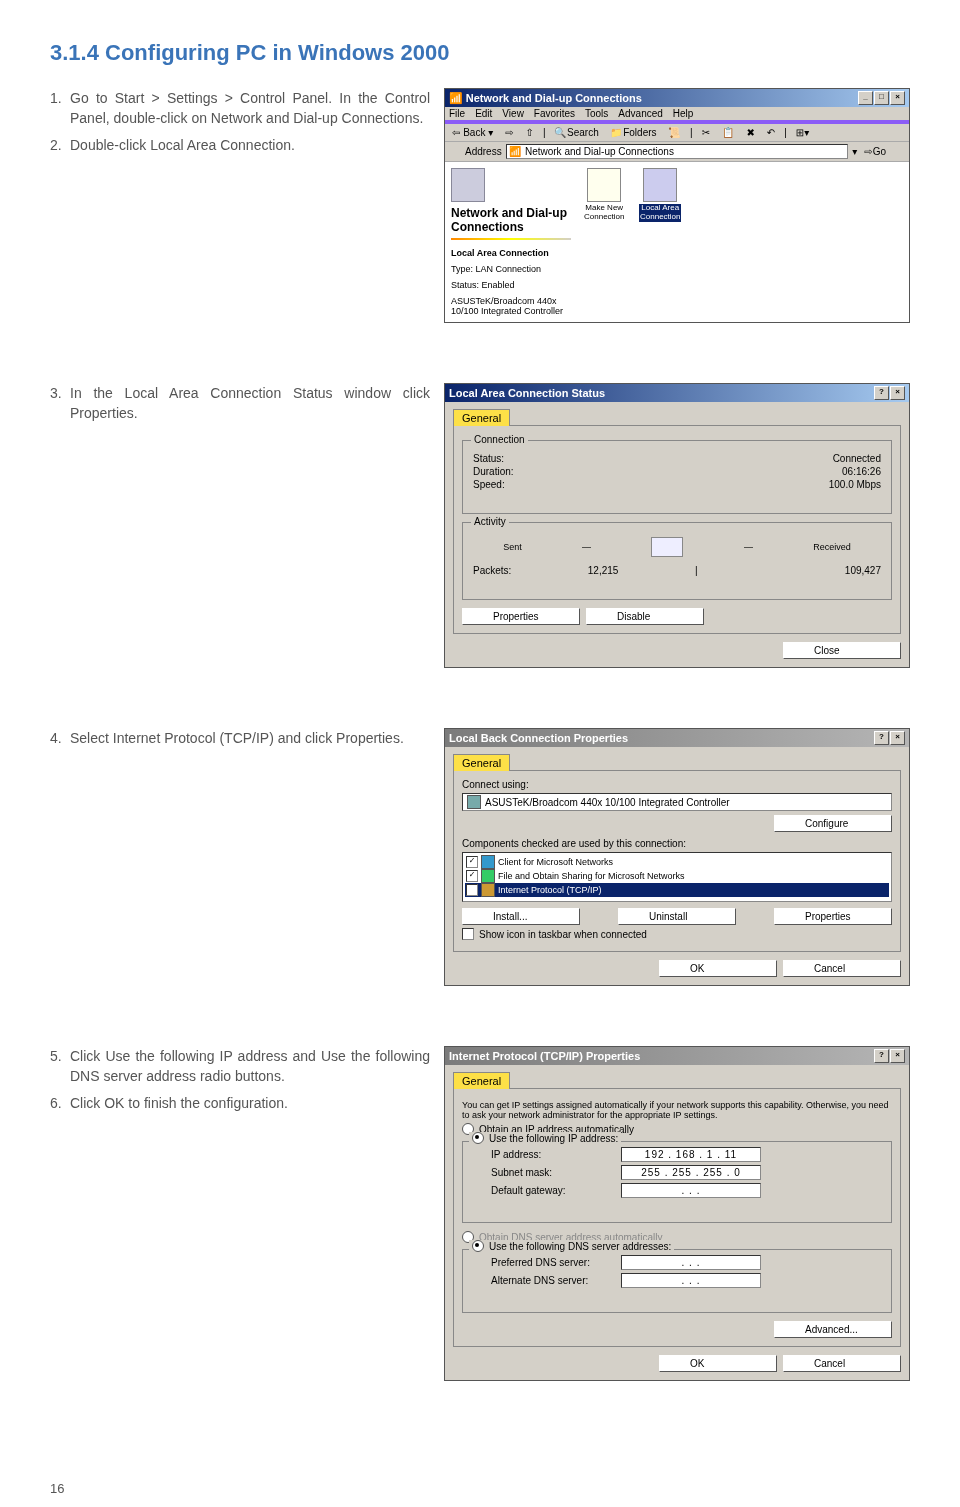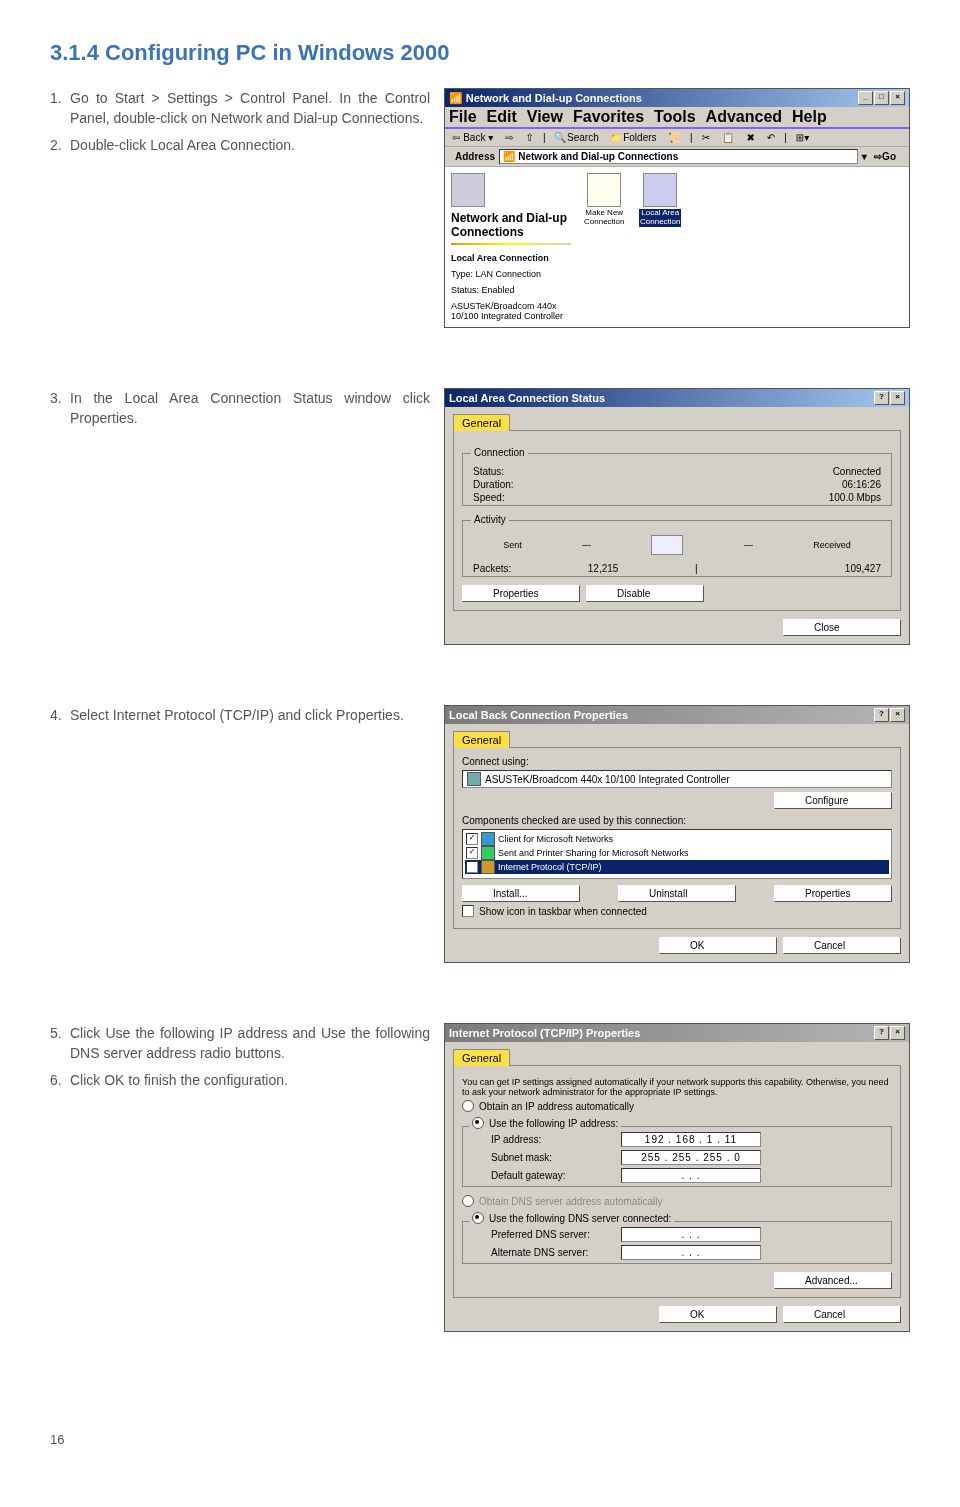--- a/index.html
+++ b/index.html
@@ -83,49 +83,47 @@
     border-right-color: #555;
     border-bottom-color: #555;
     font-size: 8px;
     line-height: 10px;
     text-align: center;
     color: #000;
   }
   .menubar {
     background: #d4d0c8;
     padding: 1px 4px;
-    font-size: 16px;
-    border-bottom: 2px solid #8b5cf6;
-    font-weight: bold;
+    font-size: 10px;
+    border-bottom: 4px solid #8b5cf6;
   }
   .menubar span {
     margin-right: 10px;
   }
   .toolbar {
     background: #d4d0c8;
     padding: 2px 4px;
     font-size: 10px;
     border-bottom: 1px solid #aaa;
     display: flex;
     align-items: center;
     gap: 6px;
   }
   .tbtn {
     border: 1px solid #d4d0c8;
     padding: 0 2px;
   }
   .addr {
     background: #d4d0c8;
-    padding: 2px 10px;
+    padding: 2px 20px;
     font-size: 10px;
     border-bottom: 1px solid #aaa;
     display: flex;
     align-items: center;
     gap: 4px;
-    font-weight: bold;
   }
   .addrbox {
     flex: 1;
     background: #fff;
     border: 1px inset #888;
     padding: 1px 3px;
   }
   .winbody {
     background: #fff;
     display: flex;
@@ -194,22 +192,22 @@
     position: relative;
     top: 1px;
   }
   .tabpanel {
     border: 1px solid #888;
     padding: 8px;
     background: #d4d0c8;
   }
   .group {
     border: 1px solid #888;
-    padding: 10px 10px 0;
-    margin: 14px 0 8px;
+    padding: 10px 10px 21px;
+    margin: 6px 0 8px;
     position: relative;
   }
   .group > .gtitle {
     position: absolute;
     top: -7px;
     left: 8px;
     background: #d4d0c8;
     padding: 0 3px;
     font-size: 10px;
   }
@@ -519,21 +517,21 @@
           <div style="font-size:10px;margin:6px 0 3px">Components checked are used by this connection:</div>
           <div class="listbox">
             <div class="li">
                 <span class="chk">✓</span>
                 <span class="ic-sm" style="background:#39c"></span>
                 <span>Client for Microsoft Networks</span>
               </div>
             <div class="li">
                 <span class="chk">✓</span>
                 <span class="ic-sm" style="background:#3c6"></span>
-                <span>Sent and Printer Sharing for Microsoft Networks</span>
+                <span>File and Obtain Sharing for Microsoft Networks</span>
               </div>
             <div class="li sel">
                 <span class="chk">✓</span>
                 <span class="ic-sm" style="background:#c93"></span>
                 <span>Internet Protocol (TCP/IP)</span>
               </div>
           </div>
           <div class="btnrow" style="justify-content:space-between;margin-top:6px">
             <span class="btn">Install...</span>
             <span class="btn">Uninstall</span>
@@ -601,21 +599,21 @@
                 <span class="ipfield"> .       .       . </span>
               </div>
           </div>
           <div class="radio dim">
               <span class="r"></span>
               <span>Obtain DNS server address automatically</span>
             </div>
           <div class="group" style="padding-top:4px">
             <div class="radio" style="margin-left:-4px;margin-top:-14px;background:#d4d0c8;width:fit-content;padding:0 3px">
                 <span class="r on"></span>
-                <span>Use the following DNS server connected:</span>
+                <span>Use the following DNS server addresses:</span>
               </div>
             <div class="formrow">
                 <span class="flabel">Preferred DNS server:</span>
                 <span class="ipfield"> .       .       . </span>
               </div>
             <div class="formrow">
                 <span class="flabel">Alternate DNS server:</span>
                 <span class="ipfield"> .       .       . </span>
               </div>
           </div>

